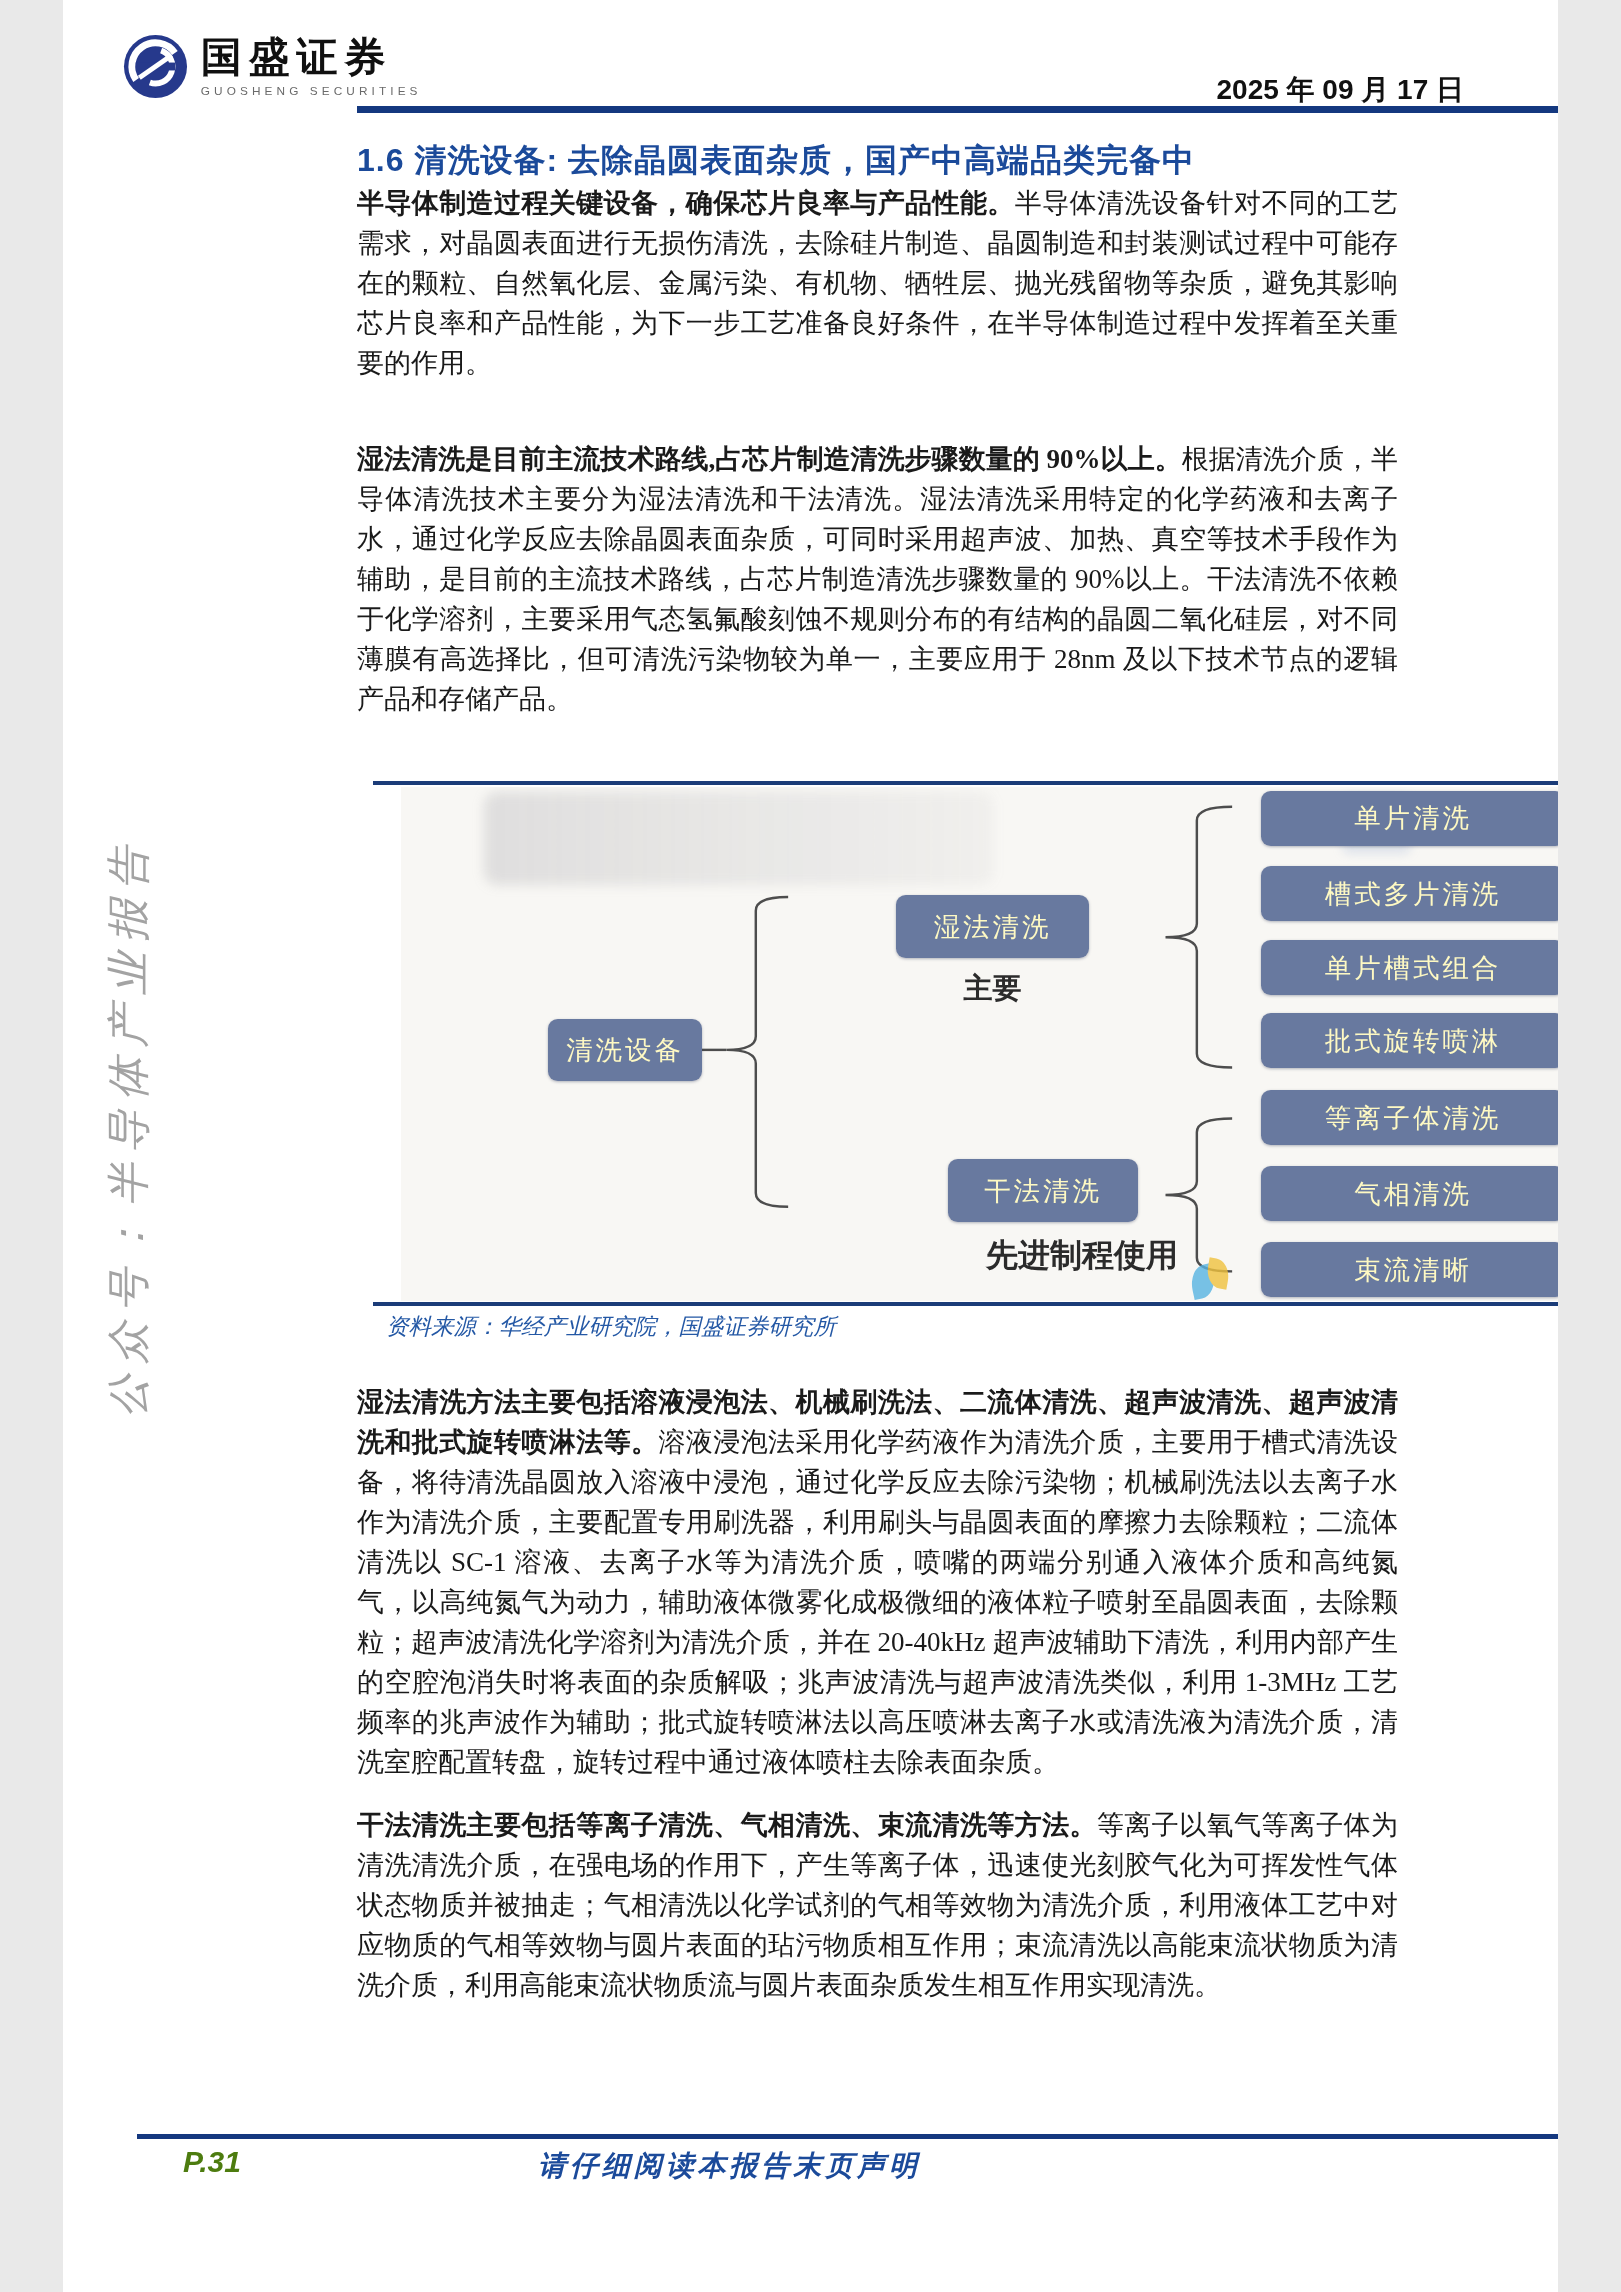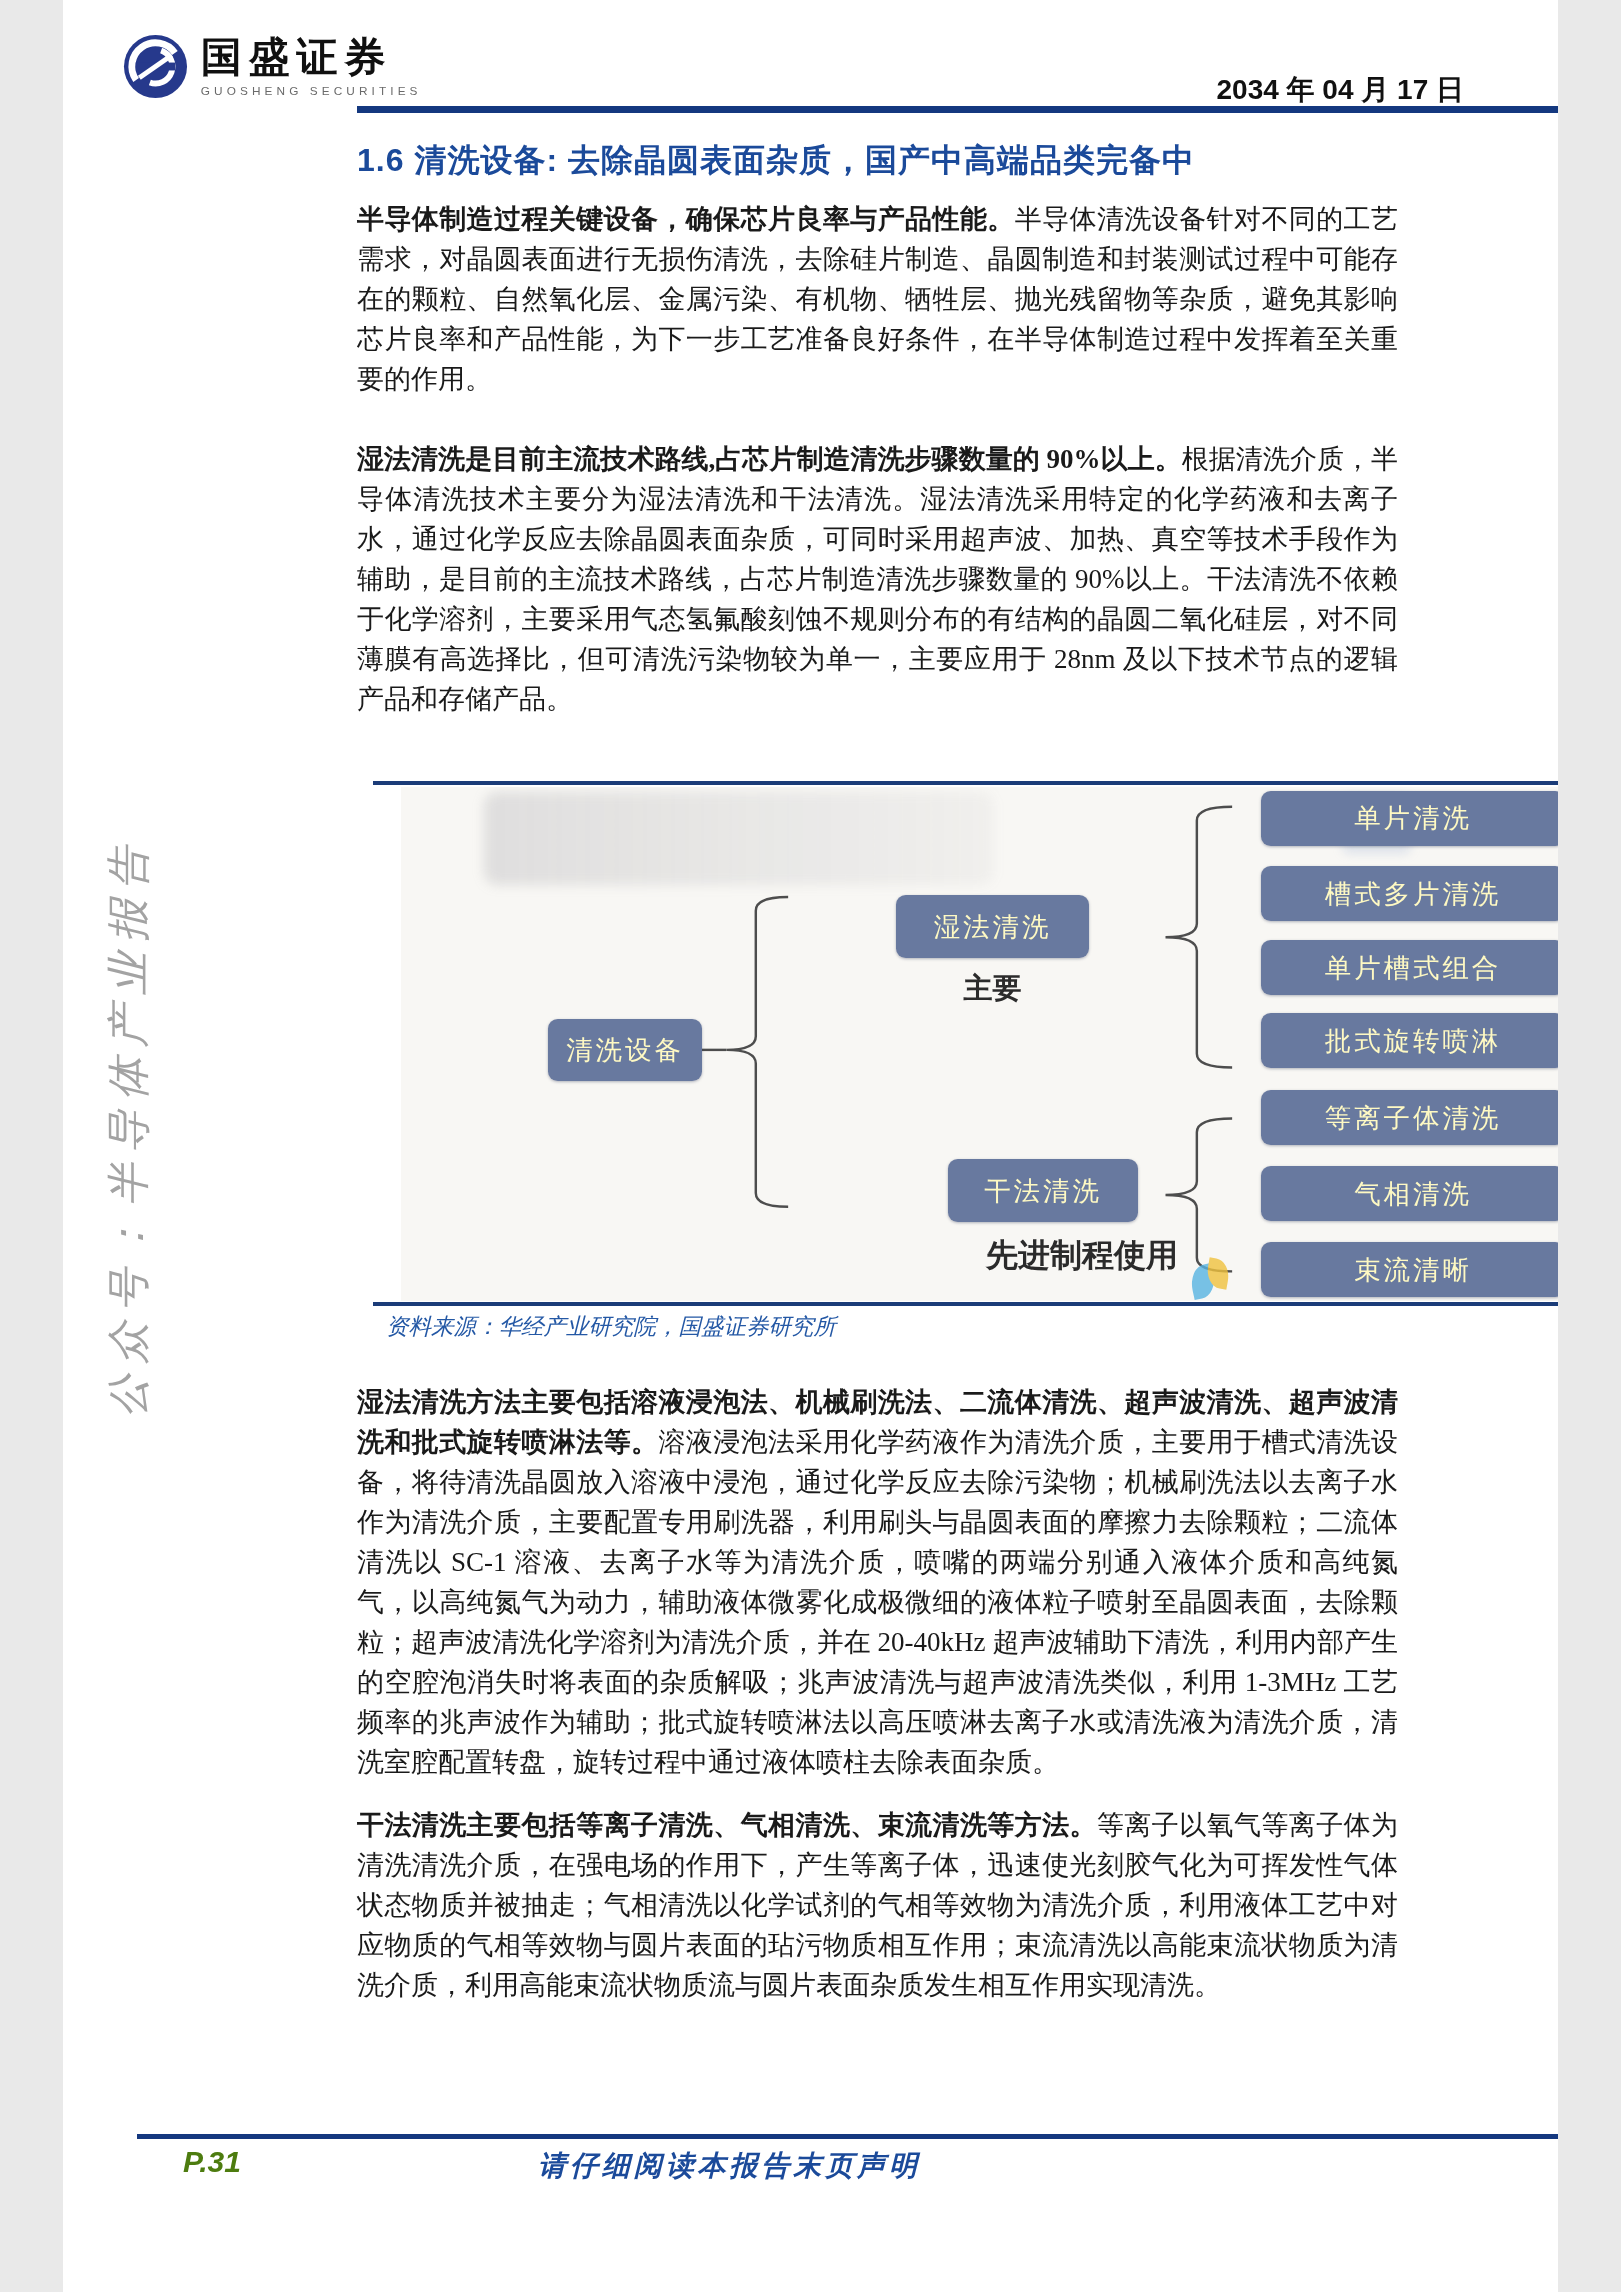--- a/index.html
+++ b/index.html
@@ -35,21 +35,21 @@
   }
   
   .col{position:absolute;left:294px;width:1041px;}
   .sec-title{
     top:139px;
     font-family:"Liberation Sans","DejaVu Sans",sans-serif;
     font-size:32px;font-weight:bold;color:#1b4a9a;letter-spacing:1px;
   }
   .para{font-size:27px;line-height:40px;text-align:justify;}
   .para .lead{font-weight:bold;}
-  .p1{top:199px;}
+  .p1{top:183px;}
   .p2{top:439px;}
   .p3{top:1382px;}
   .p4{top:1805px;}
   .p5{top:2037px;}
   
   .fig-caption{
     position:absolute;left:310px;top:741px;width:1212px;
     font-size:24.5px;font-style:italic;color:#2458a5;
   }
   .fig-rule-top{position:absolute;left:310px;top:781px;width:1212px;height:3.9px;background:#1b3c78;}
@@ -117,21 +117,21 @@
       <path d="M58 34 A24 24 0 0 1 10 34" fill="none" stroke="#ffffff" stroke-width="7" transform="rotate(-35 34 34)" opacity="0"></path>
       <path d="M20 44 A16 16 0 0 1 48 24" fill="none" stroke="#ffffff" stroke-width="6" transform="rotate(145 34 34)"></path>
       <rect x="14" y="30" width="40" height="8" fill="#26398c"></rect>
       <path d="M14 34 L54 34" stroke="#ffffff" stroke-width="5" transform="rotate(-35 34 34)"></path>
     </svg>
     <div class="brand-block">
       <div class="brand-cn">国盛证券</div>
       <div class="brand-en">GUOSHENG SECURITIES</div>
     </div>
   </div>
-  <div class="header-date">2034 年 04 月 17 日</div>
+  <div class="header-date">2025 年 09 月 17 日</div>
   <div class="header-rule"></div>
 
   <div class="v-text-anchor">
     <div class="v-text">公众号：半导体产业报告</div>
   </div>
 
   <div class="col sec-title abs">1.6 清洗设备:  去除晶圆表面杂质，国产中高端品类完备中</div>
 
   <div class="col para p1 abs"><span class="lead">半导体制造过程关键设备，确保芯片良率与产品性能。</span><span>半导体清洗设备针对不同的工艺需求，对晶圆表面进行无损伤清洗，去除硅片制造、晶圆制造和封装测试过程中可能存在的颗粒、自然氧化层、金属污染、有机物、牺牲层、抛光残留物等杂质，避免其影响芯片良率和产品性能，为下一步工艺准备良好条件，在半导体制造过程中发挥着至关重要的作用。</span></div>
 

